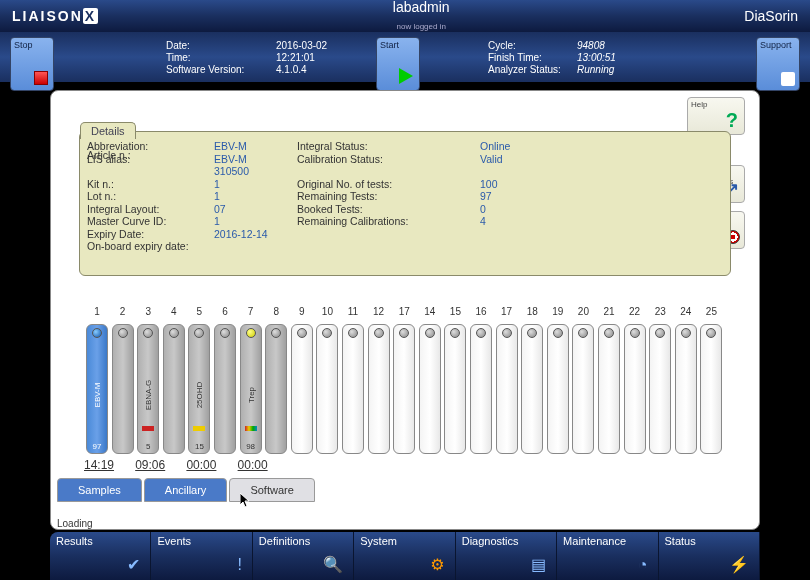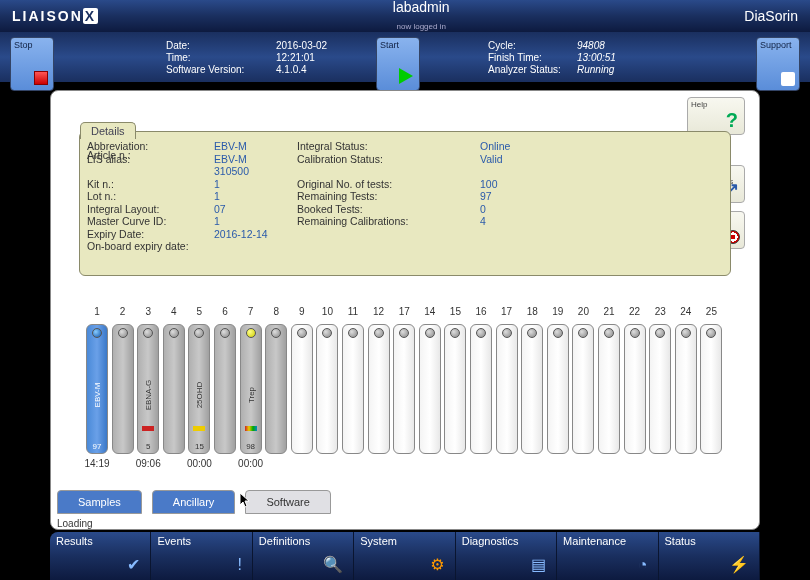--- a/index.html
+++ b/index.html
@@ -60,24 +60,24 @@
   .slot.filled { background: linear-gradient(to right, #b0b0b0, #c8c8c8, #a0a0a0); }
   .cap { position:absolute; top:3px; left:50%; transform:translateX(-50%); width:10px; height:10px; border-radius:50%; background:radial-gradient(circle at 35% 35%, #ddd, #888); border:1px solid #555;}
   .cap.blue { background:radial-gradient(circle at 35% 35%, #8cf, #15a); }
   .cap.yellow { background:radial-gradient(circle at 35% 35%, #ff8, #cc0); }
   .vlabel { position:absolute; top:55%; left:50%; transform: translate(-50%,-50%) rotate(-90deg); font-size:8px; color:#fff; white-space:nowrap; }
   .vlabel.dark { color:#333; }
   .band { position:absolute; bottom:22px; left:4px; right:4px; height:5px; }
   .count { position:absolute; bottom:2px; left:0; right:0; text-align:center; font-size:8px; color:#fff;}
   .count.dark{color:#333;}
   .time-row { position:absolute; top:152px; left:0; right:0; }
-  .time { position:absolute; font-size:10px; color:#333; width:26px; text-align:center;}
-  
-  
-  .sub-tabs { position:absolute; bottom:15px; left:6px; display:flex; gap:10px; }
+  .time { position:absolute; font-size:12px; color:#333; width:26px; text-align:center;text-decoration:underline;}
+  
+  
+  .sub-tabs { position:absolute; bottom:27px; left:6px; display:flex; gap:2px; }
   .sub-tab { padding:5px 20px; font-size:11px; background:#e0e0e4; border:1px solid #999; border-radius:4px 4px 0 0; color:#333;}
   .sub-tab.active { background:#4a7ac8; color:#fff; }
   .loading-lbl { position:absolute; bottom:0px; left:6px; font-size:10px; color:#333; }
   
   
   .bottom-nav { position:absolute; bottom:0; left:50px; right:50px; height:48px; display:flex; }
   .nav-item { flex:1; background: linear-gradient(to bottom, #2a4a8a 0%, #1a2f5f 50%, #0d1a3f 100%); border-right:1px solid #0a1530; position:relative; color:#fff; font-size:11px; padding:3px 6px; }
   .nav-item.first { border-radius:8px 0 0 0; }
   .nav-ic { position:absolute; bottom:6px; right:10px; color:#8bf; font-size:16px;}
   .nav-ic.o { color:#f90;}

